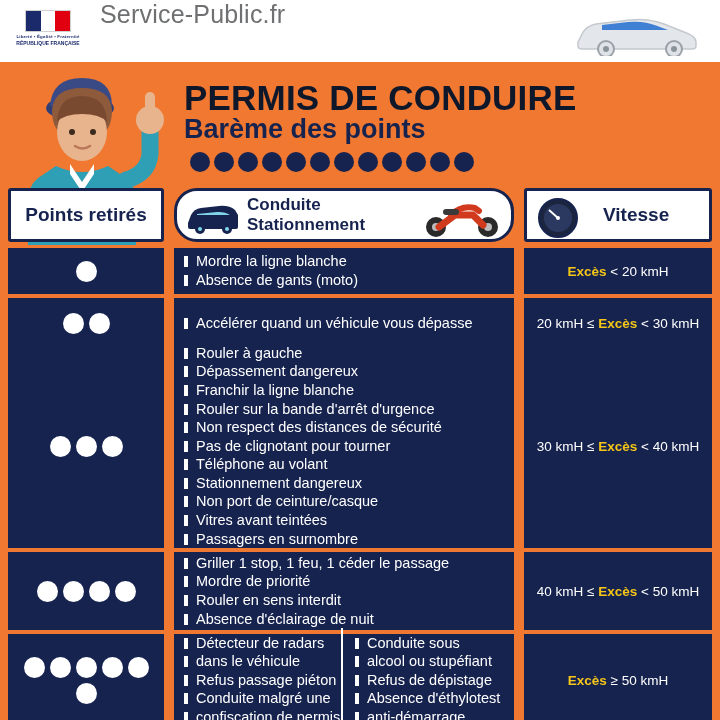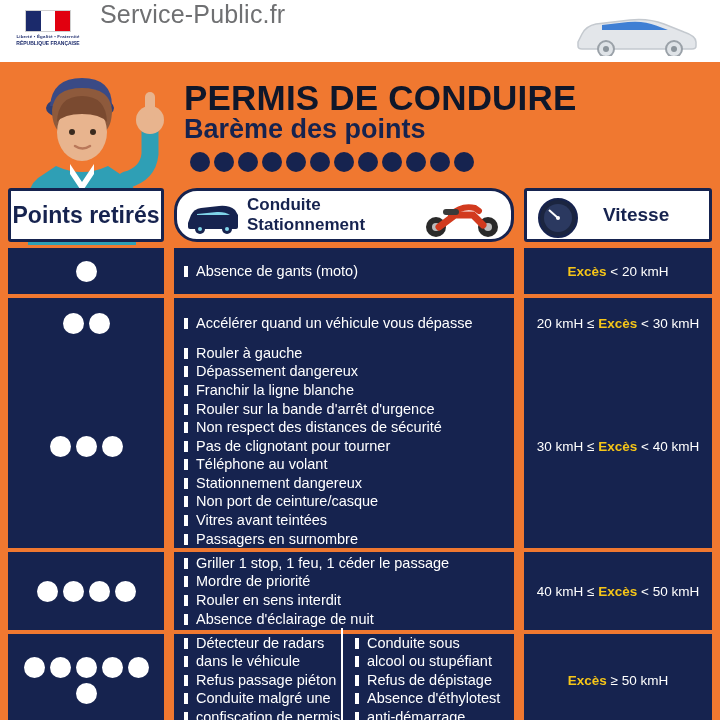--- a/index.html
+++ b/index.html
@@ -66,21 +66,21 @@
   .person { position: absolute; left: 8px; top: 8px; width: 160px; height: 175px; }
 
   
   .hdr-row { position: absolute; top: 188px; left: 8px; width: 704px; height: 54px; }
   .hdr-cell {
     position: absolute; top: 0; height: 54px; background: #ffffff;
     border: 3px solid #16234f; border-radius: 3px;
     display: flex; align-items: center;
   }
   .hdr-points { left: 0; width: 156px; justify-content: center; }
-  .hdr-points .lbl { color: #16234f; font-weight: bold; font-size: 23px; }
+  .hdr-points .lbl { color: #16234f; font-weight: bold; font-size: 19px; }
   .hdr-mid { left: 166px; width: 340px; border-radius: 23px; }
   .hdr-mid .txt {
     color: #16234f; font-weight: bold; font-size: 17px; line-height: 20px;
     margin-left: 70px;
   }
   .hdr-vit { left: 516px; width: 188px; }
   .hdr-vit .txt { color: #16234f; font-weight: bold; font-size: 19px; margin-left: 76px; }
 
   .mini-car { position: absolute; left: 8px; top: 10px; width: 56px; height: 34px; }
   .moto { position: absolute; right: 8px; top: 8px; width: 82px; height: 40px; }
@@ -218,20 +218,21 @@
 
   <div id="rows-container">
       <div class="row" style="top: 248px; height: 46px;">
         <div class="cell c-points">
           <div class="pdots">
             <span></span>
           </div>
         </div>
         <div class="cell c-mid">
           <ul class="infractions">
+            <li>Mordre la ligne blanche</li>
             <li>Absence de gants (moto)</li>
           </ul>
         </div>
         <div class="cell c-vit">
           <div class="vit big"><b>Excès</b> &lt; 20 kmH</div>
         </div>
       </div>
       <div class="row" style="top: 298px; height: 50px;">
         <div class="cell c-points">
           <div class="pdots">

